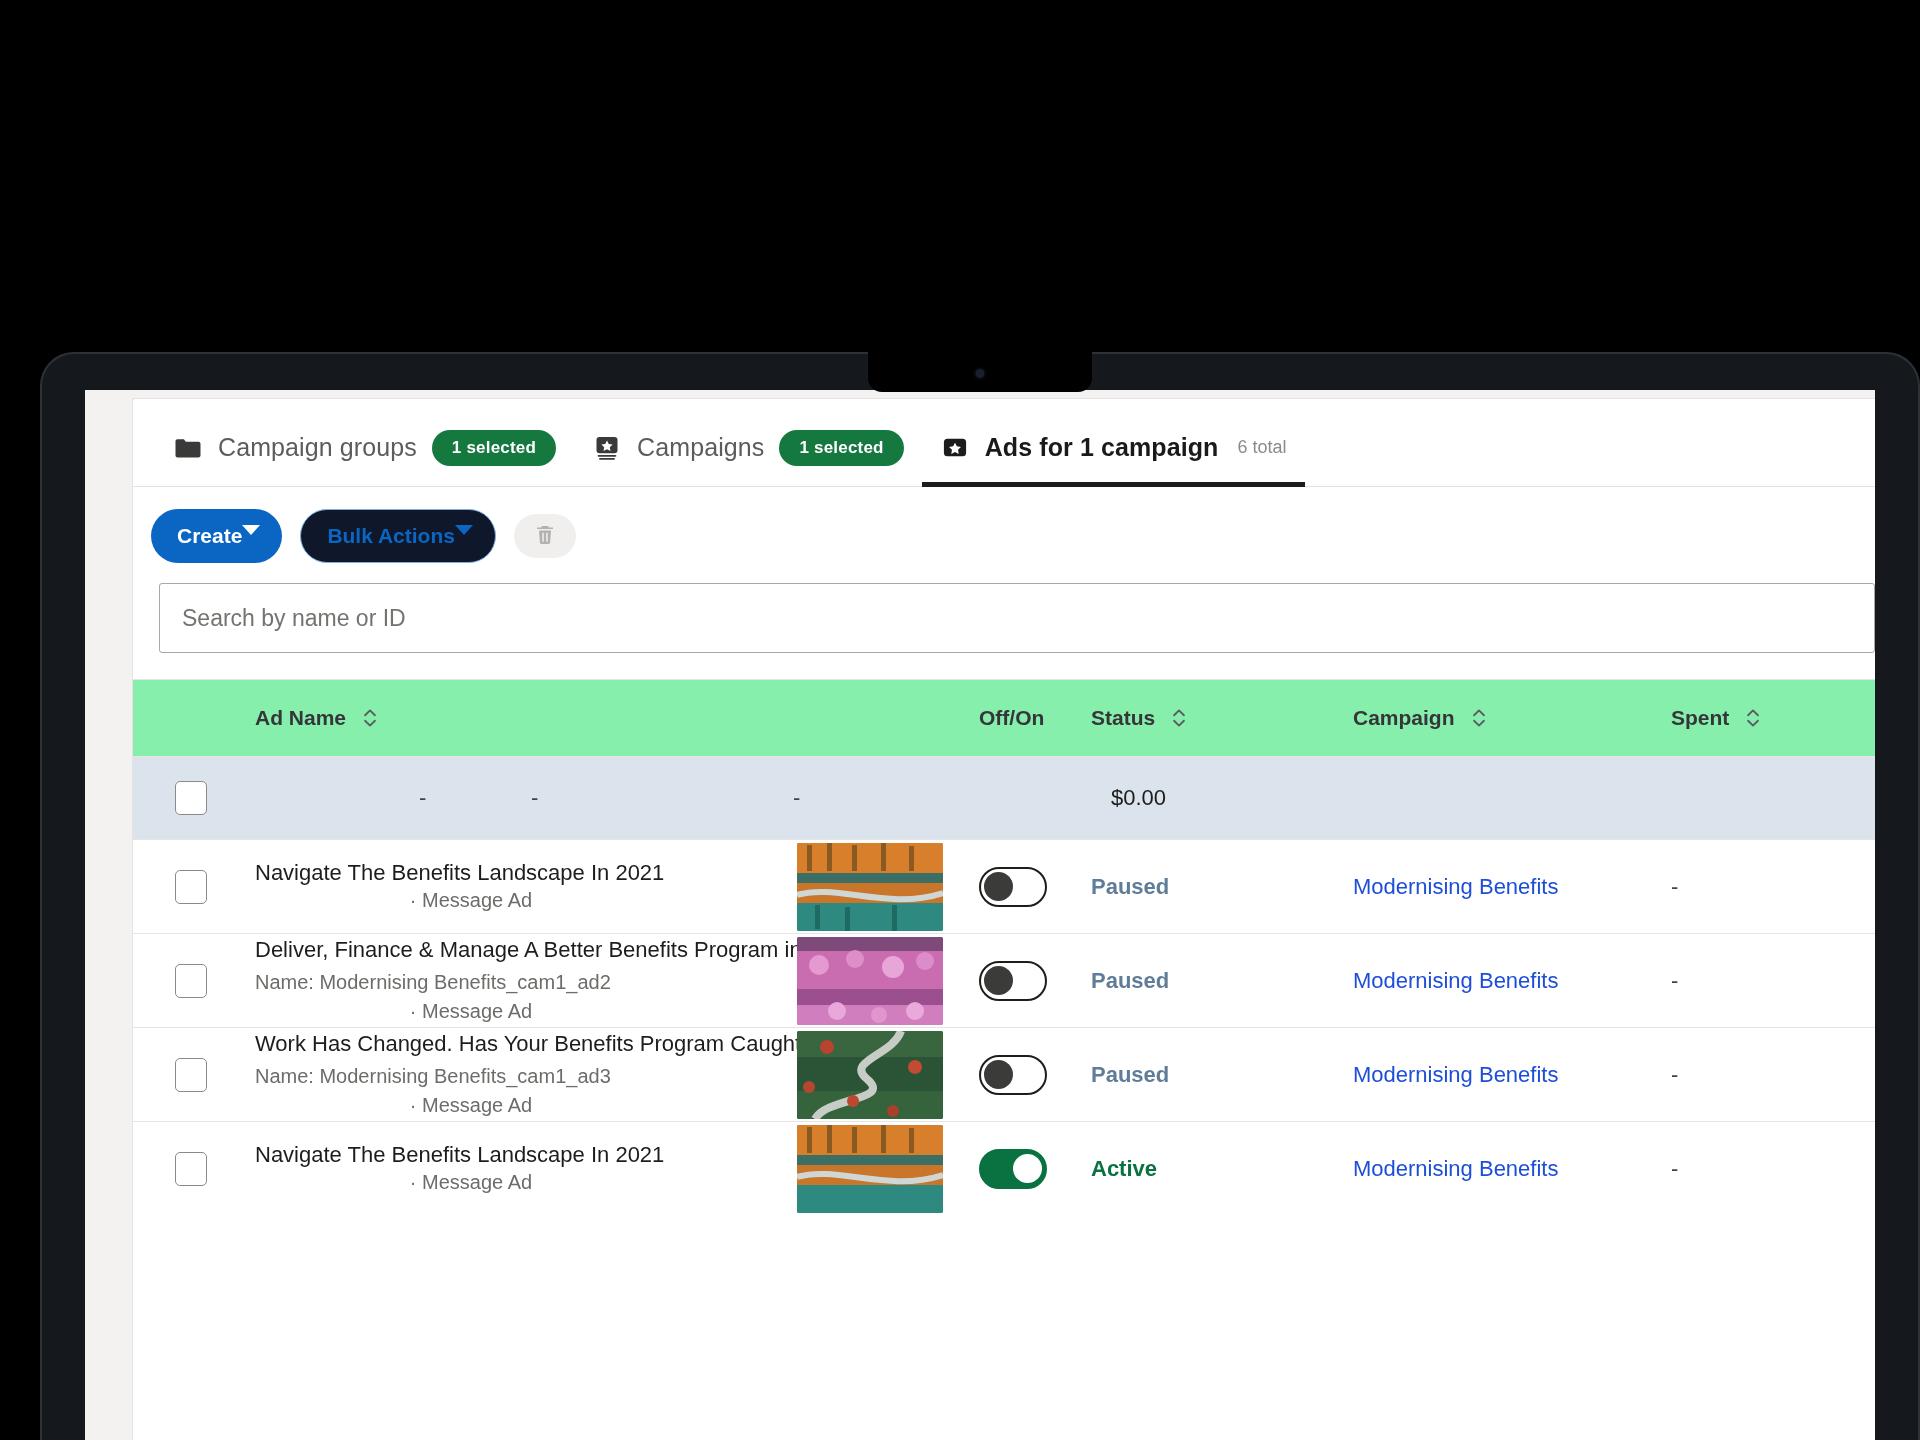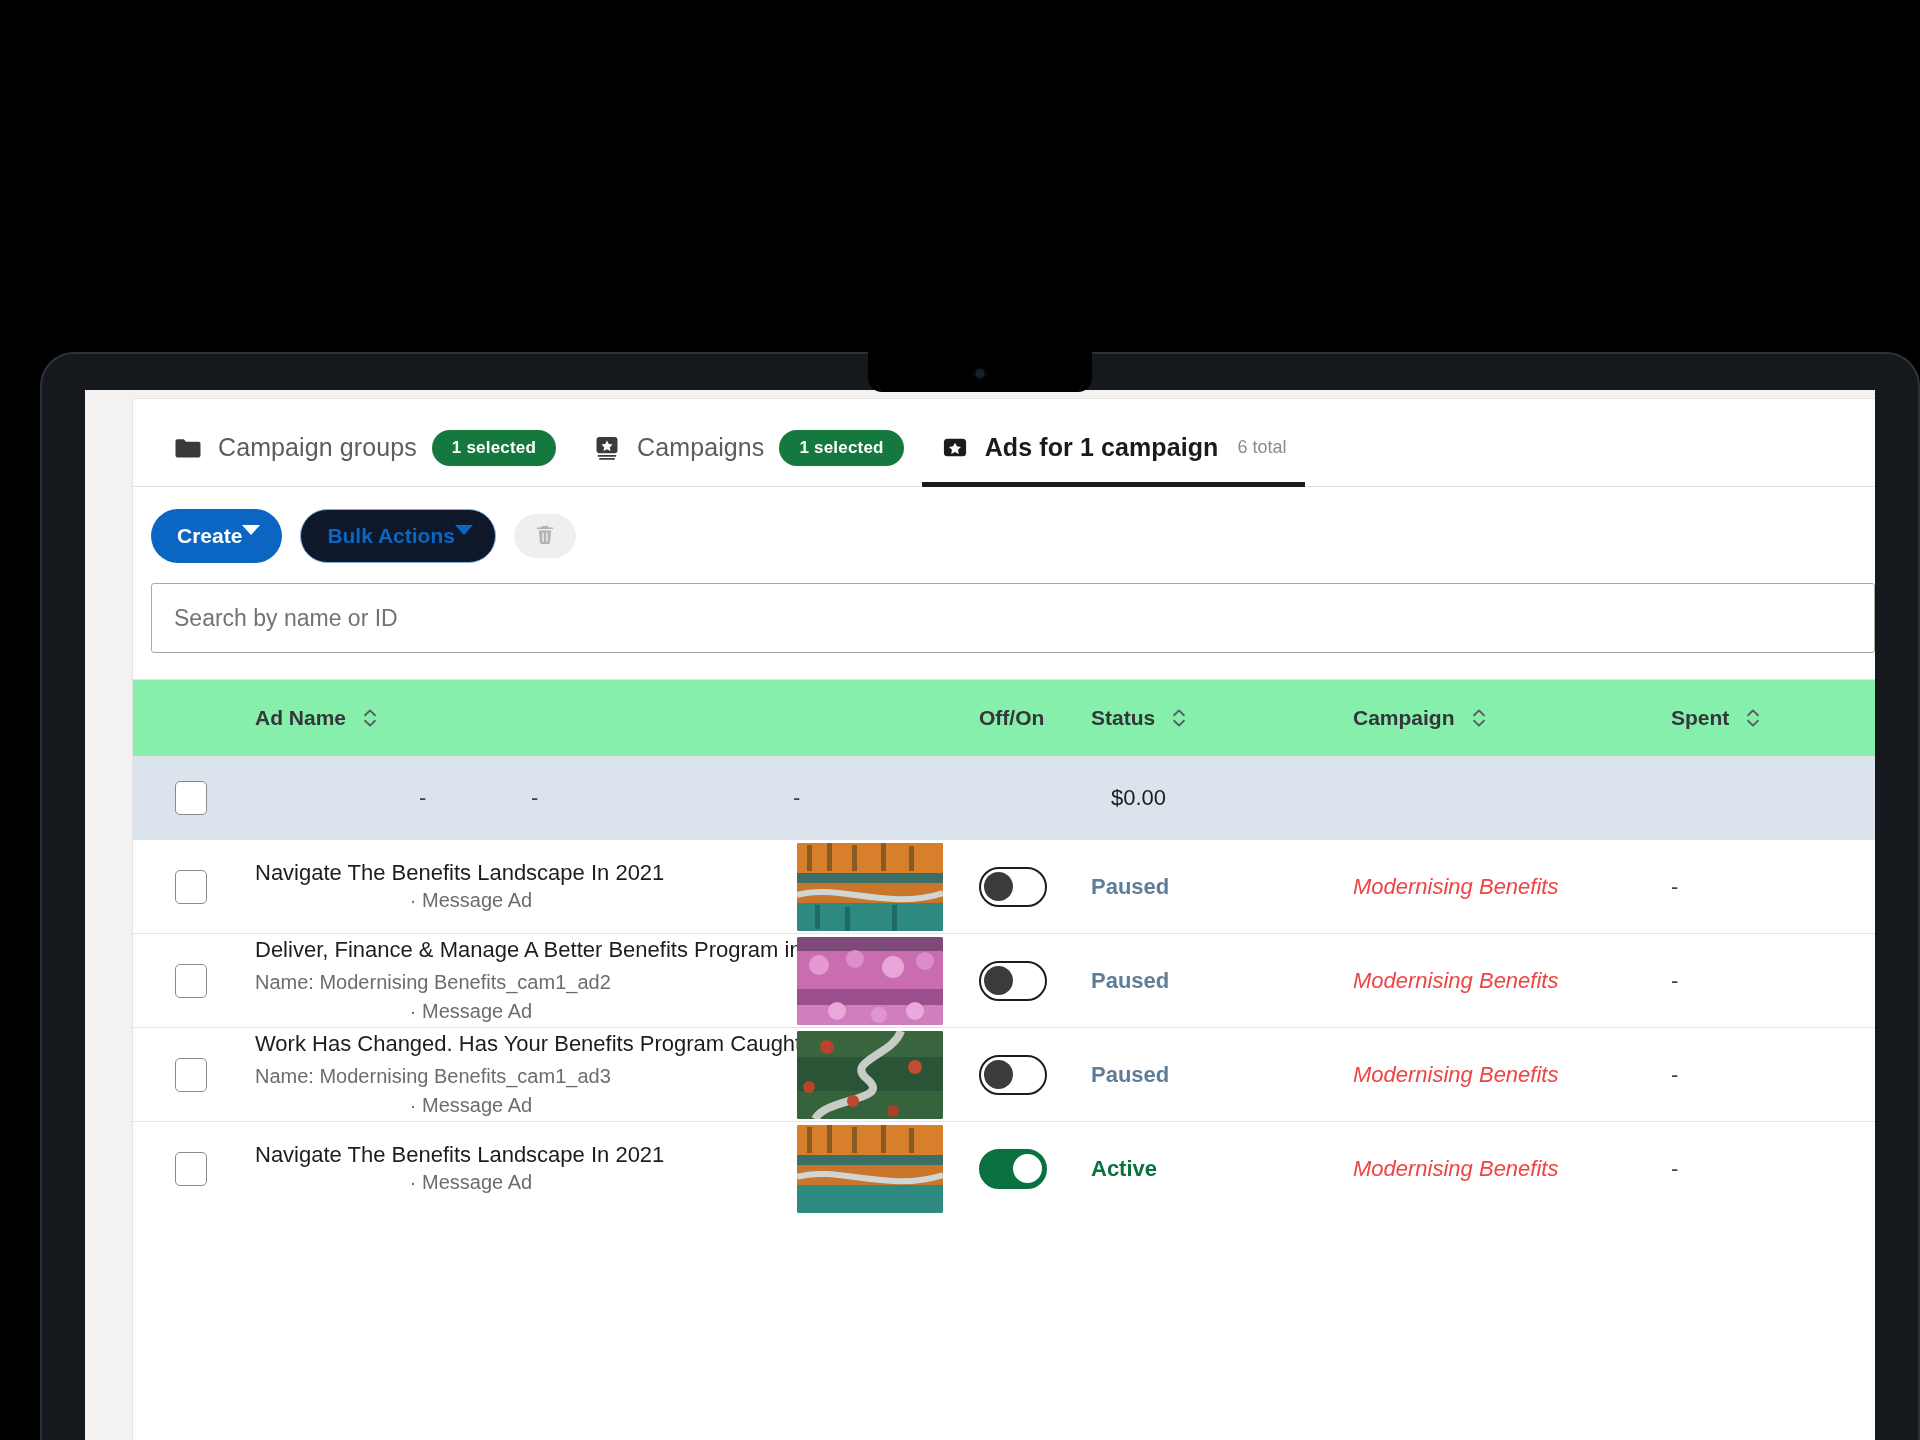--- a/index.html
+++ b/index.html
@@ -184,21 +184,21 @@
     background: #f0efee;
     border: none;
     display: inline-flex;
     align-items: center;
     justify-content: center;
     cursor: pointer;
     color: #b3b2b0;
   }
 
   
-  #search-wrap { padding: 0 0 0 18px; }
+  #search-wrap { padding: 0 0 0 26px; }
   #search-input {
     width: 100%;
     height: 70px;
     border: 1px solid #a9a8a5;
     border-radius: 3px;
     font-size: 23px;
     color: #40403f;
     padding: 0 22px;
     font-family: "Liberation Sans", sans-serif;
     background: #ffffff;
@@ -310,21 +310,21 @@
     right: 3px; top: 3px;
     width: 29px; height: 29px;
     border-radius: 50%;
     background: #ffffff;
   }
 
   .status-text { font-size: 22px; font-weight: bold; }
   .status-paused { color: #5f7d99; }
   .status-active { color: #0a7141; }
 
-  .camp-text  { font-size: 22px; color: #ef4444; font-style: italic; }
+  .camp-text  { font-size: 22px; color: #1d4ed8; }
   .cell-dash  { font-size: 22px; color: #44443f; }
   .spent-text { font-size: 22px; color: #1d1d1b; }
   .sum-text   { font-size: 22px; color: #1d1d1b; }
 </style>
 </head>
 <body>
 
 <div id="device-frame">
   <div id="device-bezel"></div>
 

